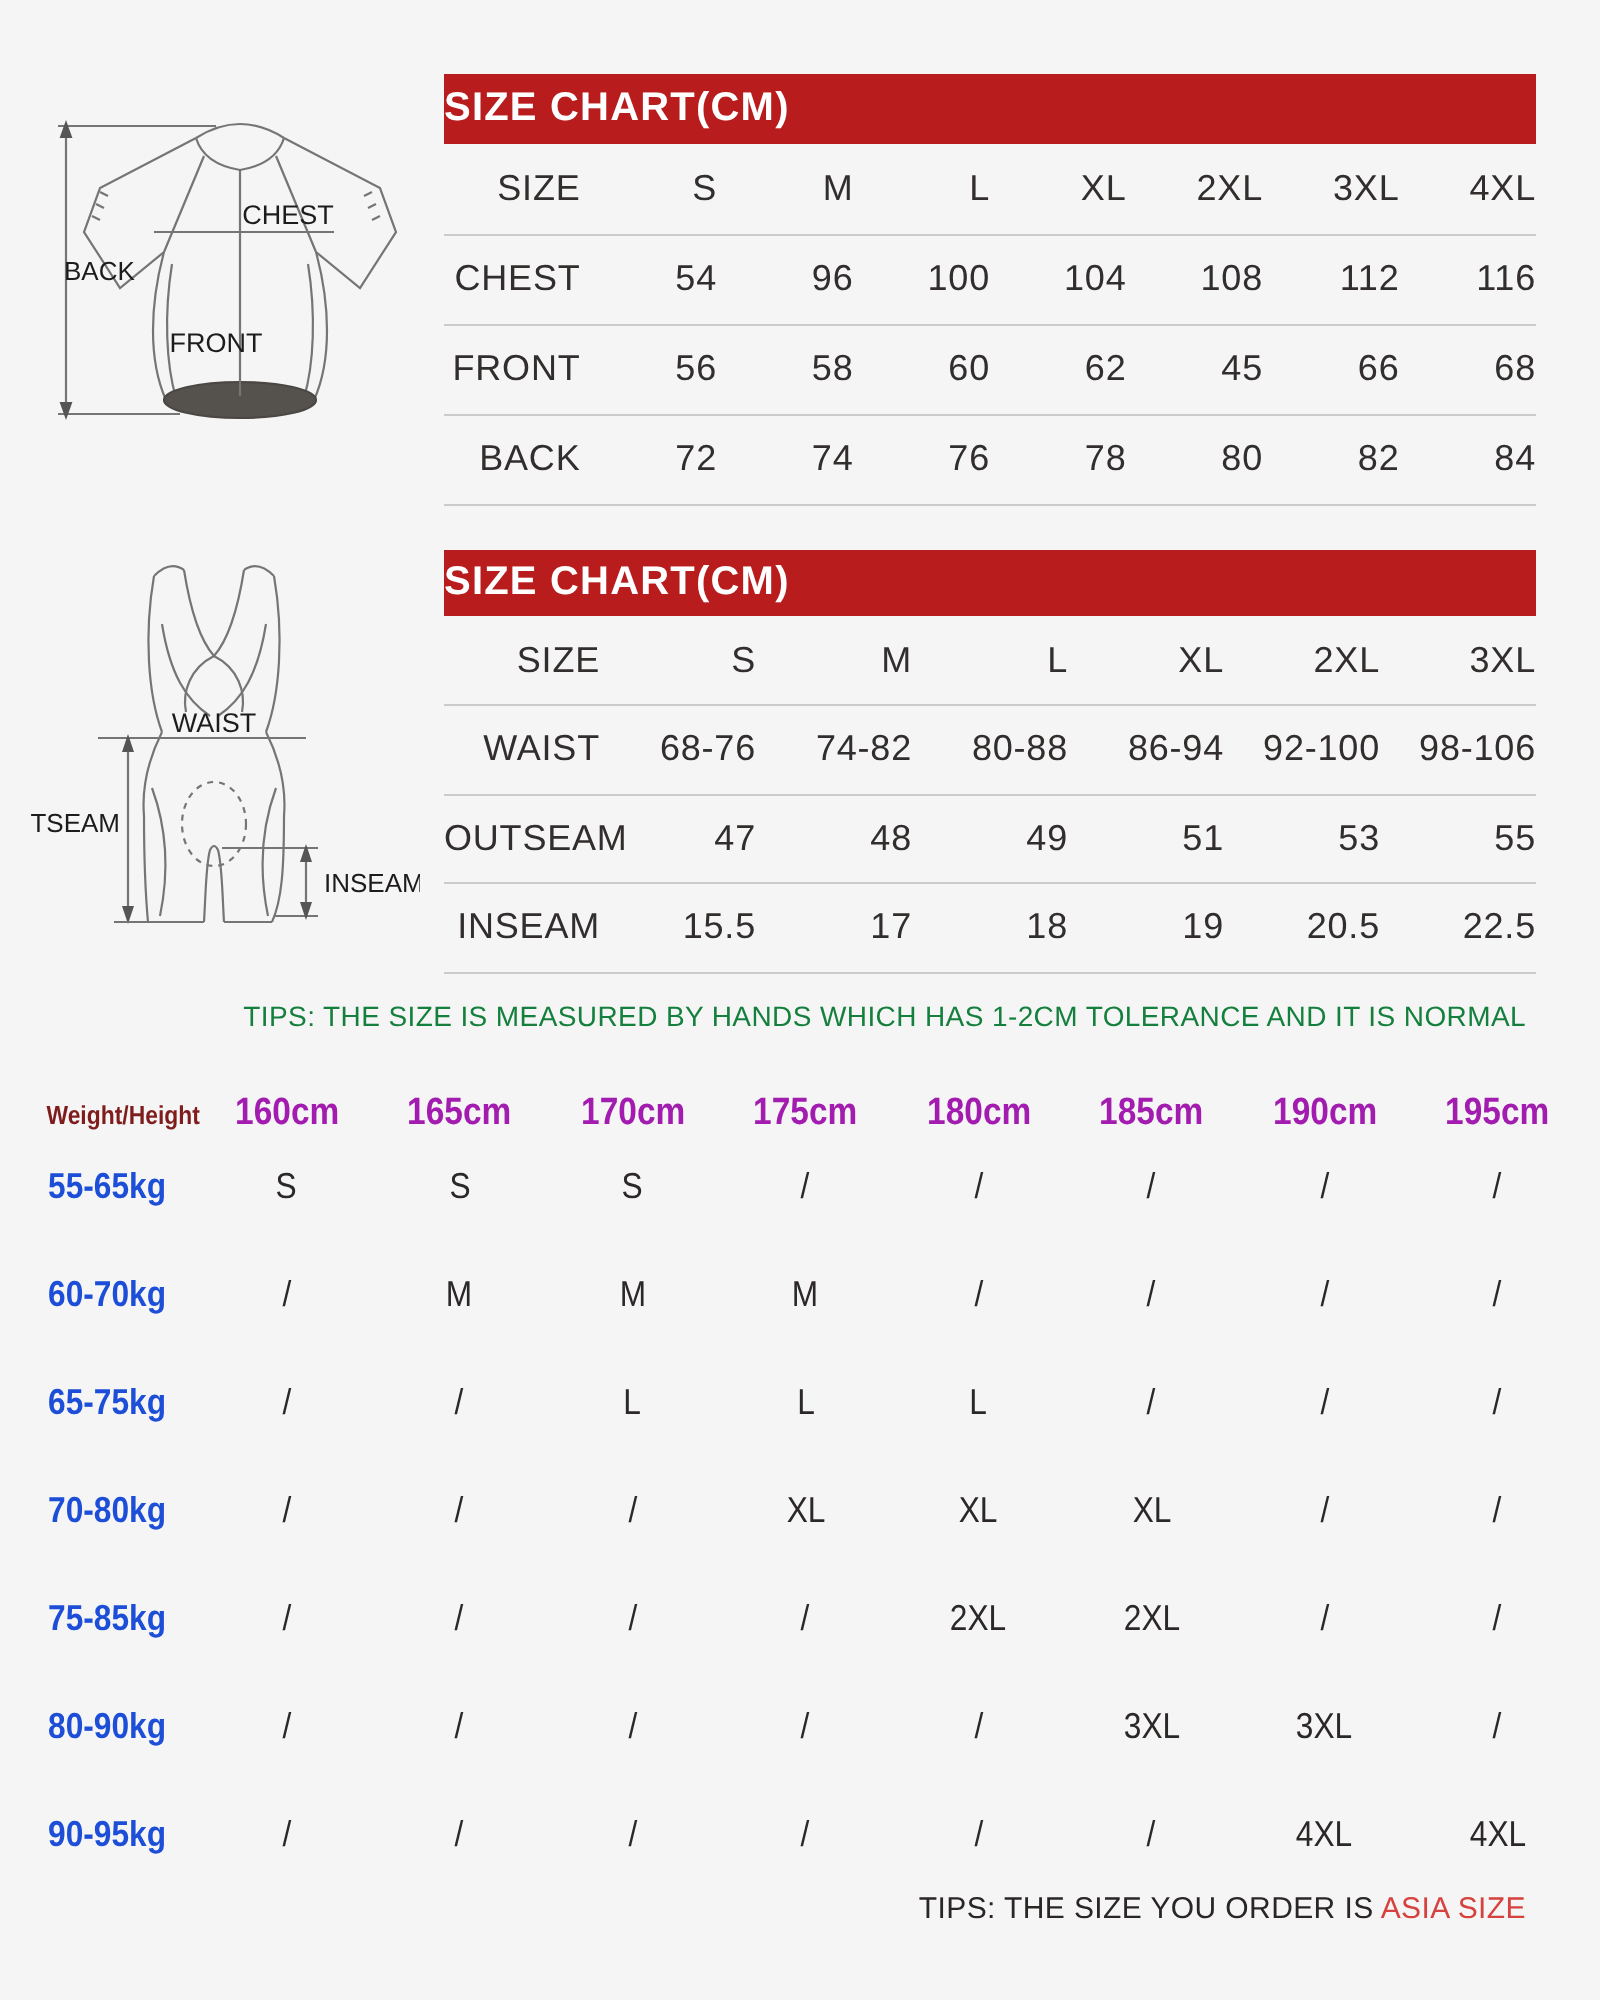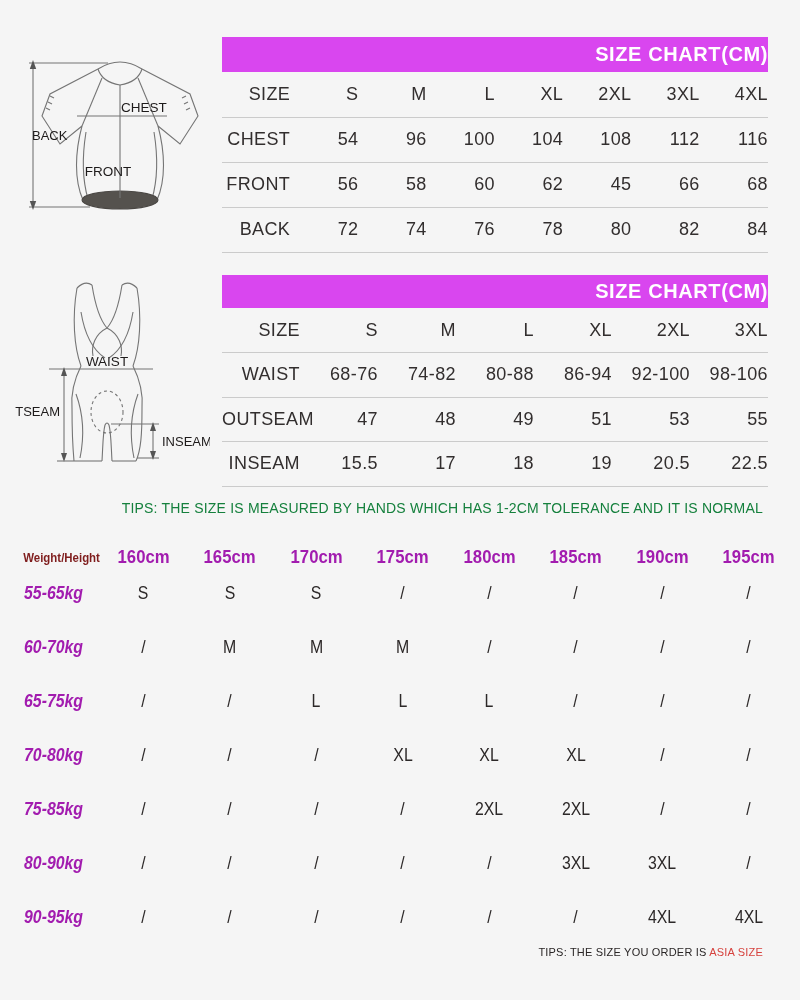--- a/index.html
+++ b/index.html
@@ -18,50 +18,50 @@
     fill:none; stroke:#757575; stroke-width:1.1; }
   svg.diagram text { fill:#1e1b1b; font-family:"Liberation Sans", sans-serif; }
   svg.diagram .arrowhead { fill:#555; stroke:none; }
   svg.diagram .fillhem { fill:#55524e; stroke:#4a4744; }
   svg.diagram .pad { stroke-dasharray:3 3; }
 
   
   .sizetable { position:absolute; left:222px; width:546px; }
   .t1 { top:37px; }
   .t2 { top:275px; }
-  .bar { background:#d946ef; display:flex; align-items:center; justify-content:flex-end; }
+  .bar { background:#b91c1c; display:flex; align-items:center; justify-content:flex-start; }
   .t1 .bar { height:35px; }
   .t2 .bar { height:33px; }
   .bar span { color:#ffffff; font-weight:bold; font-size:20px; letter-spacing:.6px; }
   .sizetable table { width:100%; border-collapse:collapse; table-layout:fixed; }
   .sizetable tr { border-bottom:1px solid #cbcbcb; }
   .sizetable th, .sizetable td {
     font-weight:normal; text-align:right; color:#322e2e;
     font-size:18px; letter-spacing:.4px; padding:0;
   }
   .t1 th, .t1 td { height:45px; }
   .t2 th, .t2 td { height:44.5px; }
 
   
   .tips1 { position:absolute; top:500px; right:37px; font-size:14px; color:#15803d; letter-spacing:.2px; }
-  .tips2 { position:absolute; top:946px; right:37px; font-size:11px; color:#2a2626; letter-spacing:.2px; }
+  .tips2 { position:absolute; top:946px; right:37px; font-size:15px; color:#2a2626; letter-spacing:.2px; }
   .tips2 .red { color:#d6423e; }
 
   
   .matrix-head, .matrix-body {
     position:absolute; left:8px; right:8px;
     display:grid; grid-template-columns:92px repeat(8,1fr); align-items:center;
   }
   .matrix-head { top:540px; height:34px; }
   .matrix-body { top:566px; grid-auto-rows:54px; }
   .mcell { text-align:center; }
   .cond { display:inline-block; transform:scaleX(.88); }
   .corner { color:#7f1d1d; font-weight:bold; font-size:13px; padding-left:10px; }
   .colhead { font-weight:bold; font-size:19px; color:#a21caf; }
-  .rowlab { font-weight:bold; font-size:18px; color:#a21caf;font-style:italic; }
+  .rowlab { font-weight:bold; font-size:18px; color:#1d4ed8; }
   .val { font-size:18px; color:#2c2828; }
 </style>
 </head>
 <body>
 
 <div class="canvas">
 
   <svg class="diagram jersey" viewBox="0 0 200 168">
 
     <line x1="9" y1="11" x2="88" y2="11"></line>

